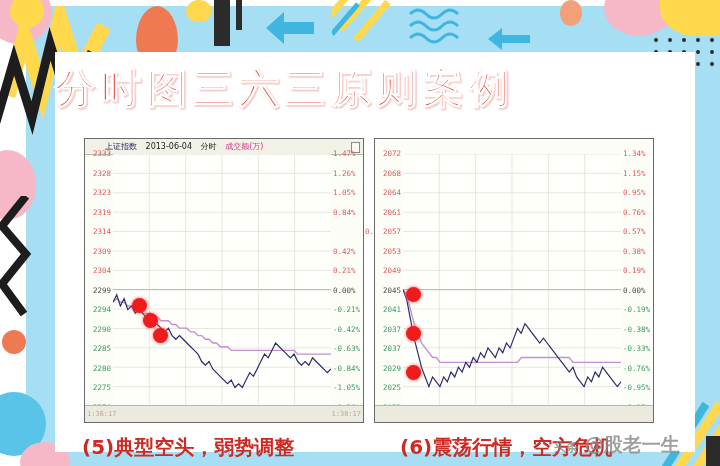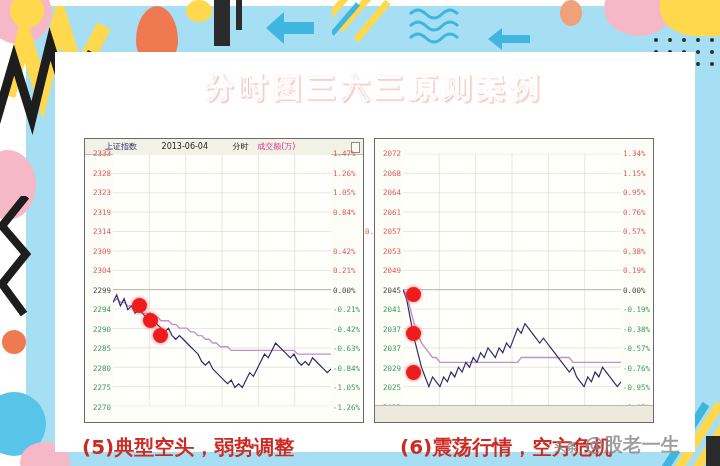--- a/index.html
+++ b/index.html
@@ -40,41 +40,41 @@
 
   
   #card{
     position:absolute;left:55px;top:52px;width:640px;height:400px;
     background:#ffffff;
   }
 
   
   #title{
     position:absolute;left:55px;top:62px;width:640px;height:52px;
-    text-align:center;line-height:52px;
-    font-size:28px;font-weight:bold;letter-spacing:6px;
+    text-align:left;line-height:52px;
+    font-size:40px;font-weight:bold;letter-spacing:6px;
     color:#e8493f;
     font-family:"DejaVu Sans","Liberation Sans",sans-serif;
     text-shadow:2px 2px 0 #f7cfcb, -1px -1px 0 #ffffff, 1px 1px 2px #d8756d;
     -webkit-text-stroke:1px #ffffff;
     white-space:nowrap;
   }
 
   
   .panel{position:absolute;top:138px;width:280px;height:285px;background:#fdfdf8;
          border:1px solid #6a6a6a;box-sizing:border-box;}
   #panel-left{left:84px;}
   #panel-right{left:374px;}
 
   .panel-header{position:absolute;left:0;top:0;right:0;height:15px;
      background:#f2f1e6;border-bottom:1px solid #b9b9ae;
      font-size:8px;line-height:15px;white-space:nowrap;overflow:hidden;
      font-family:"DejaVu Sans","Liberation Sans",sans-serif;}
   .ph-name{color:#2b2b6b;margin-left:20px;}
-  .ph-date{color:#222;margin-left:22px;}
+  .ph-date{color:#222;margin-left:6px;}
   .ph-vol{color:#d23b8a;margin-left:6px;}
   .ph-box{position:absolute;right:3px;top:3px;width:7px;height:9px;
      border:1px solid #8a8a8a;background:#fafaf2;}
 
   .axis{position:absolute;top:15px;bottom:16px;width:28px;
      font-size:7.5px;font-family:"DejaVu Sans Mono","Liberation Mono",monospace;
      box-sizing:border-box;}
   .axis-left{left:0;text-align:right;padding-right:2px;}
   .axis-right{right:0;text-align:left;padding-left:2px;width:32px;}
   .axis .tk{position:absolute;right:2px;line-height:8px;white-space:nowrap;}
@@ -258,20 +258,24 @@
         <line x1="146.66666666666666" x2="146.66666666666666" y1="0" y2="254" stroke="#cfcfc4" stroke-width="0.5"></line>
         <line x1="183.33333333333334" x2="183.33333333333334" y1="0" y2="254" stroke="#cfcfc4" stroke-width="0.5"></line>
         <polyline points="0,149.41176470588238 3.7288135593220337,145.6764705882353 7.4576271186440675,149.41176470588238 11.186440677966102,149.41176470588238 14.915254237288135,153.14705882352942 18.64406779661017,153.14705882352942 22.372881355932204,156.88235294117646 26.10169491525424,156.88235294117646 29.83050847457627,160.61764705882354 33.559322033898304,160.61764705882354 37.28813559322034,160.61764705882354 41.016949152542374,164.35294117647058 44.74576271186441,164.35294117647058 48.47457627118644,168.08823529411762 52.20338983050848,168.08823529411762 55.932203389830505,168.08823529411762 59.66101694915254,171.8235294117647 63.38983050847458,171.8235294117647 67.11864406779661,175.55882352941177 70.84745762711864,175.55882352941177 74.57627118644068,175.55882352941177 78.30508474576271,179.29411764705884 82.03389830508475,179.29411764705884 85.76271186440678,183.02941176470588 89.49152542372882,183.02941176470588 93.22033898305084,186.76470588235293 96.94915254237289,186.76470588235293 100.67796610169492,190.5 104.40677966101696,190.5 108.13559322033899,194.23529411764707 111.86440677966101,194.23529411764707 115.59322033898306,194.23529411764707 119.32203389830508,197.97058823529412 123.05084745762711,197.97058823529412 126.77966101694916,197.97058823529412 130.50847457627117,197.97058823529412 134.23728813559322,197.97058823529412 137.96610169491527,197.97058823529412 141.6949152542373,197.97058823529412 145.42372881355934,197.97058823529412 149.15254237288136,197.97058823529412 152.8813559322034,197.97058823529412 156.61016949152543,197.97058823529412 160.33898305084745,197.97058823529412 164.0677966101695,197.97058823529412 167.79661016949152,197.97058823529412 171.52542372881356,197.97058823529412 175.25423728813558,197.97058823529412 178.98305084745763,197.97058823529412 182.71186440677965,197.97058823529412 186.44067796610167,201.7058823529412 190.16949152542372,201.7058823529412 193.89830508474577,201.7058823529412 197.62711864406782,201.7058823529412 201.35593220338984,201.7058823529412 205.08474576271186,201.7058823529412 208.8135593220339,201.7058823529412 212.54237288135593,201.7058823529412 216.27118644067798,201.7058823529412 220,201.7058823529412" fill="none" stroke="#c48fd0" stroke-width="1.4"></polyline>
         <polyline points="0,149.41176470588238 3.7288135593220337,141.94117647058823 7.4576271186440675,153.14705882352942 11.186440677966102,145.6764705882353 14.915254237288135,156.88235294117646 18.64406779661017,153.14705882352942 22.372881355932204,160.61764705882354 26.10169491525424,156.88235294117646 29.83050847457627,160.61764705882354 33.559322033898304,164.35294117647058 37.28813559322034,160.61764705882354 41.016949152542374,168.08823529411762 44.74576271186441,171.8235294117647 48.47457627118644,175.55882352941177 52.20338983050848,179.29411764705884 55.932203389830505,175.55882352941177 59.66101694915254,183.02941176470588 63.38983050847458,186.76470588235293 67.11864406779661,183.02941176470588 70.84745762711864,186.76470588235293 74.57627118644068,190.5 78.30508474576271,194.23529411764707 82.03389830508475,197.97058823529412 85.76271186440678,201.7058823529412 89.49152542372882,209.1764705882353 93.22033898305084,212.91176470588235 96.94915254237289,209.1764705882353 100.67796610169492,216.64705882352942 104.40677966101696,220.38235294117646 108.13559322033899,224.11764705882354 111.86440677966101,227.85294117647058 115.59322033898306,231.58823529411765 119.32203389830508,227.85294117647058 123.05084745762711,235.3235294117647 126.77966101694916,231.58823529411765 130.50847457627117,235.3235294117647 134.23728813559322,227.85294117647058 137.96610169491527,220.38235294117646 141.6949152542373,224.11764705882354 145.42372881355934,216.64705882352942 149.15254237288136,209.1764705882353 152.8813559322034,201.7058823529412 156.61016949152543,205.44117647058823 160.33898305084745,197.97058823529412 164.0677966101695,190.5 167.79661016949152,194.23529411764707 171.52542372881356,197.97058823529412 175.25423728813558,201.7058823529412 178.98305084745763,205.44117647058823 182.71186440677965,201.7058823529412 186.44067796610167,209.1764705882353 190.16949152542372,212.91176470588235 193.89830508474577,209.1764705882353 197.62711864406782,212.91176470588235 201.35593220338984,205.44117647058823 205.08474576271186,209.1764705882353 208.8135593220339,212.91176470588235 212.54237288135593,216.64705882352942 216.27118644067798,220.38235294117646 220,216.64705882352942" fill="none" stroke="#2b2b6b" stroke-width="1.2"></polyline>
       </svg>
   <div class="marker" style="width: 15px; height: 15px; left: 18.66px; top: 144.441px;"></div>
       <div class="marker" style="width: 15px; height: 15px; left: 29.56px; top: 159.265px;"></div>
       <div class="marker" style="width: 15px; height: 15px; left: 40.46px; top: 174.088px;"></div>
     </div>
 
+  <div class="footer-bar">
+    <span class="fb-l">1:36:17</span>
+    <span class="fb-r">1:30:17</span>
+  </div>
 </div>
 
 <div class="panel" id="panel-right">
 
   <div class="axis axis-left" id="axis-left-1">
       <div class="tk pos" style="top: -4px;">2072</div>
       <div class="tk pos" style="top: 15.5385px;">2068</div>
       <div class="tk pos" style="top: 35.0769px;">2064</div>
       <div class="tk pos" style="top: 54.6154px;">2061</div>
       <div class="tk pos" style="top: 74.1538px;">2057</div>
@@ -289,21 +293,21 @@
       <div class="tk pos" style="top: -4px;">1.34%</div>
       <div class="tk pos" style="top: 15.5385px;">1.15%</div>
       <div class="tk pos" style="top: 35.0769px;">0.95%</div>
       <div class="tk pos" style="top: 54.6154px;">0.76%</div>
       <div class="tk pos" style="top: 74.1538px;">0.57%</div>
       <div class="tk pos" style="top: 93.6923px;">0.38%</div>
       <div class="tk pos" style="top: 113.231px;">0.19%</div>
       <div class="tk neu" style="top: 132.769px;">0.00%</div>
       <div class="tk neg" style="top: 152.308px;">-0.19%</div>
       <div class="tk neg" style="top: 171.846px;">-0.38%</div>
-      <div class="tk neg" style="top: 191.385px;">-0.57%</div>
+      <div class="tk neg" style="top: 191.385px;">-0.33%</div>
       <div class="tk neg" style="top: 210.923px;">-0.76%</div>
       <div class="tk neg" style="top: 230.462px;">-0.95%</div>
       <div class="tk neg" style="top: 250px;">-1.15%</div>
     </div>
 
   <div class="plot">
     <svg id="svg-1" viewBox="0 0 220 254" preserveAspectRatio="none">
         <line x1="0" x2="220" y1="0" y2="0" stroke="#cfcfc4" stroke-width="0.5"></line>
         <line x1="0" x2="220" y1="19.53846153846154" y2="19.53846153846154" stroke="#cfcfc4" stroke-width="0.5"></line>
         <line x1="0" x2="220" y1="39.07692307692308" y2="39.07692307692308" stroke="#cfcfc4" stroke-width="0.5"></line>

